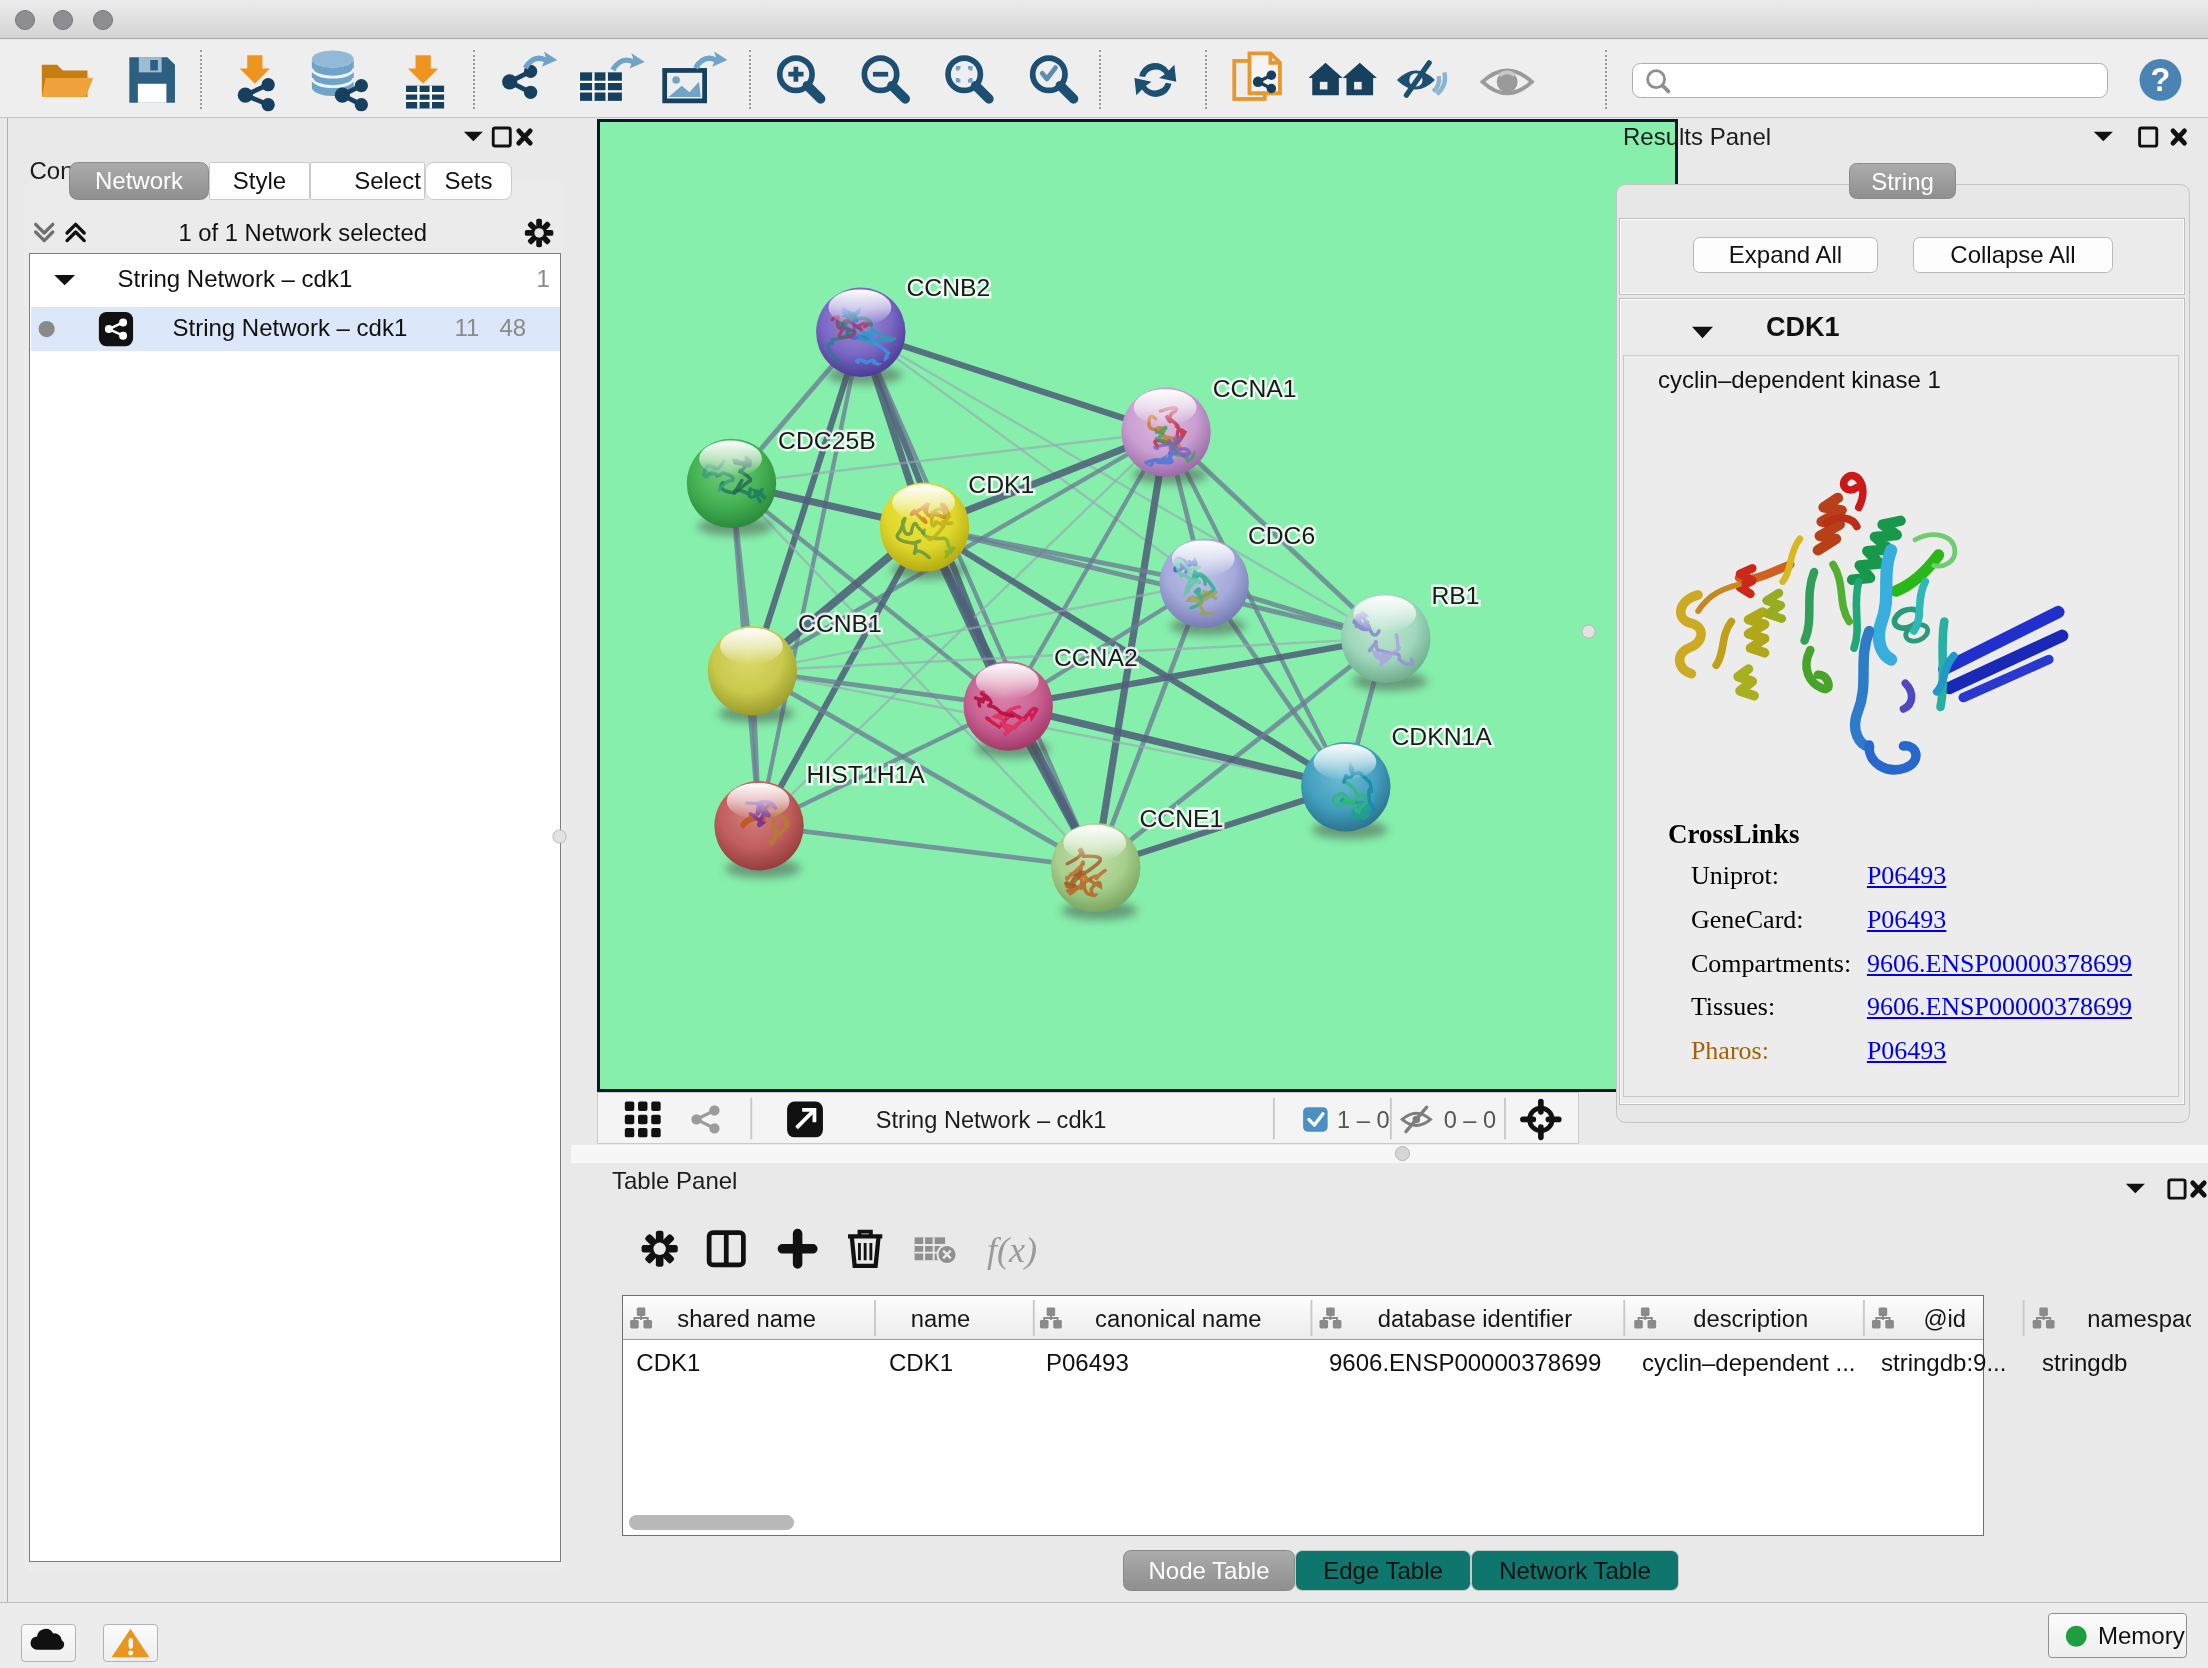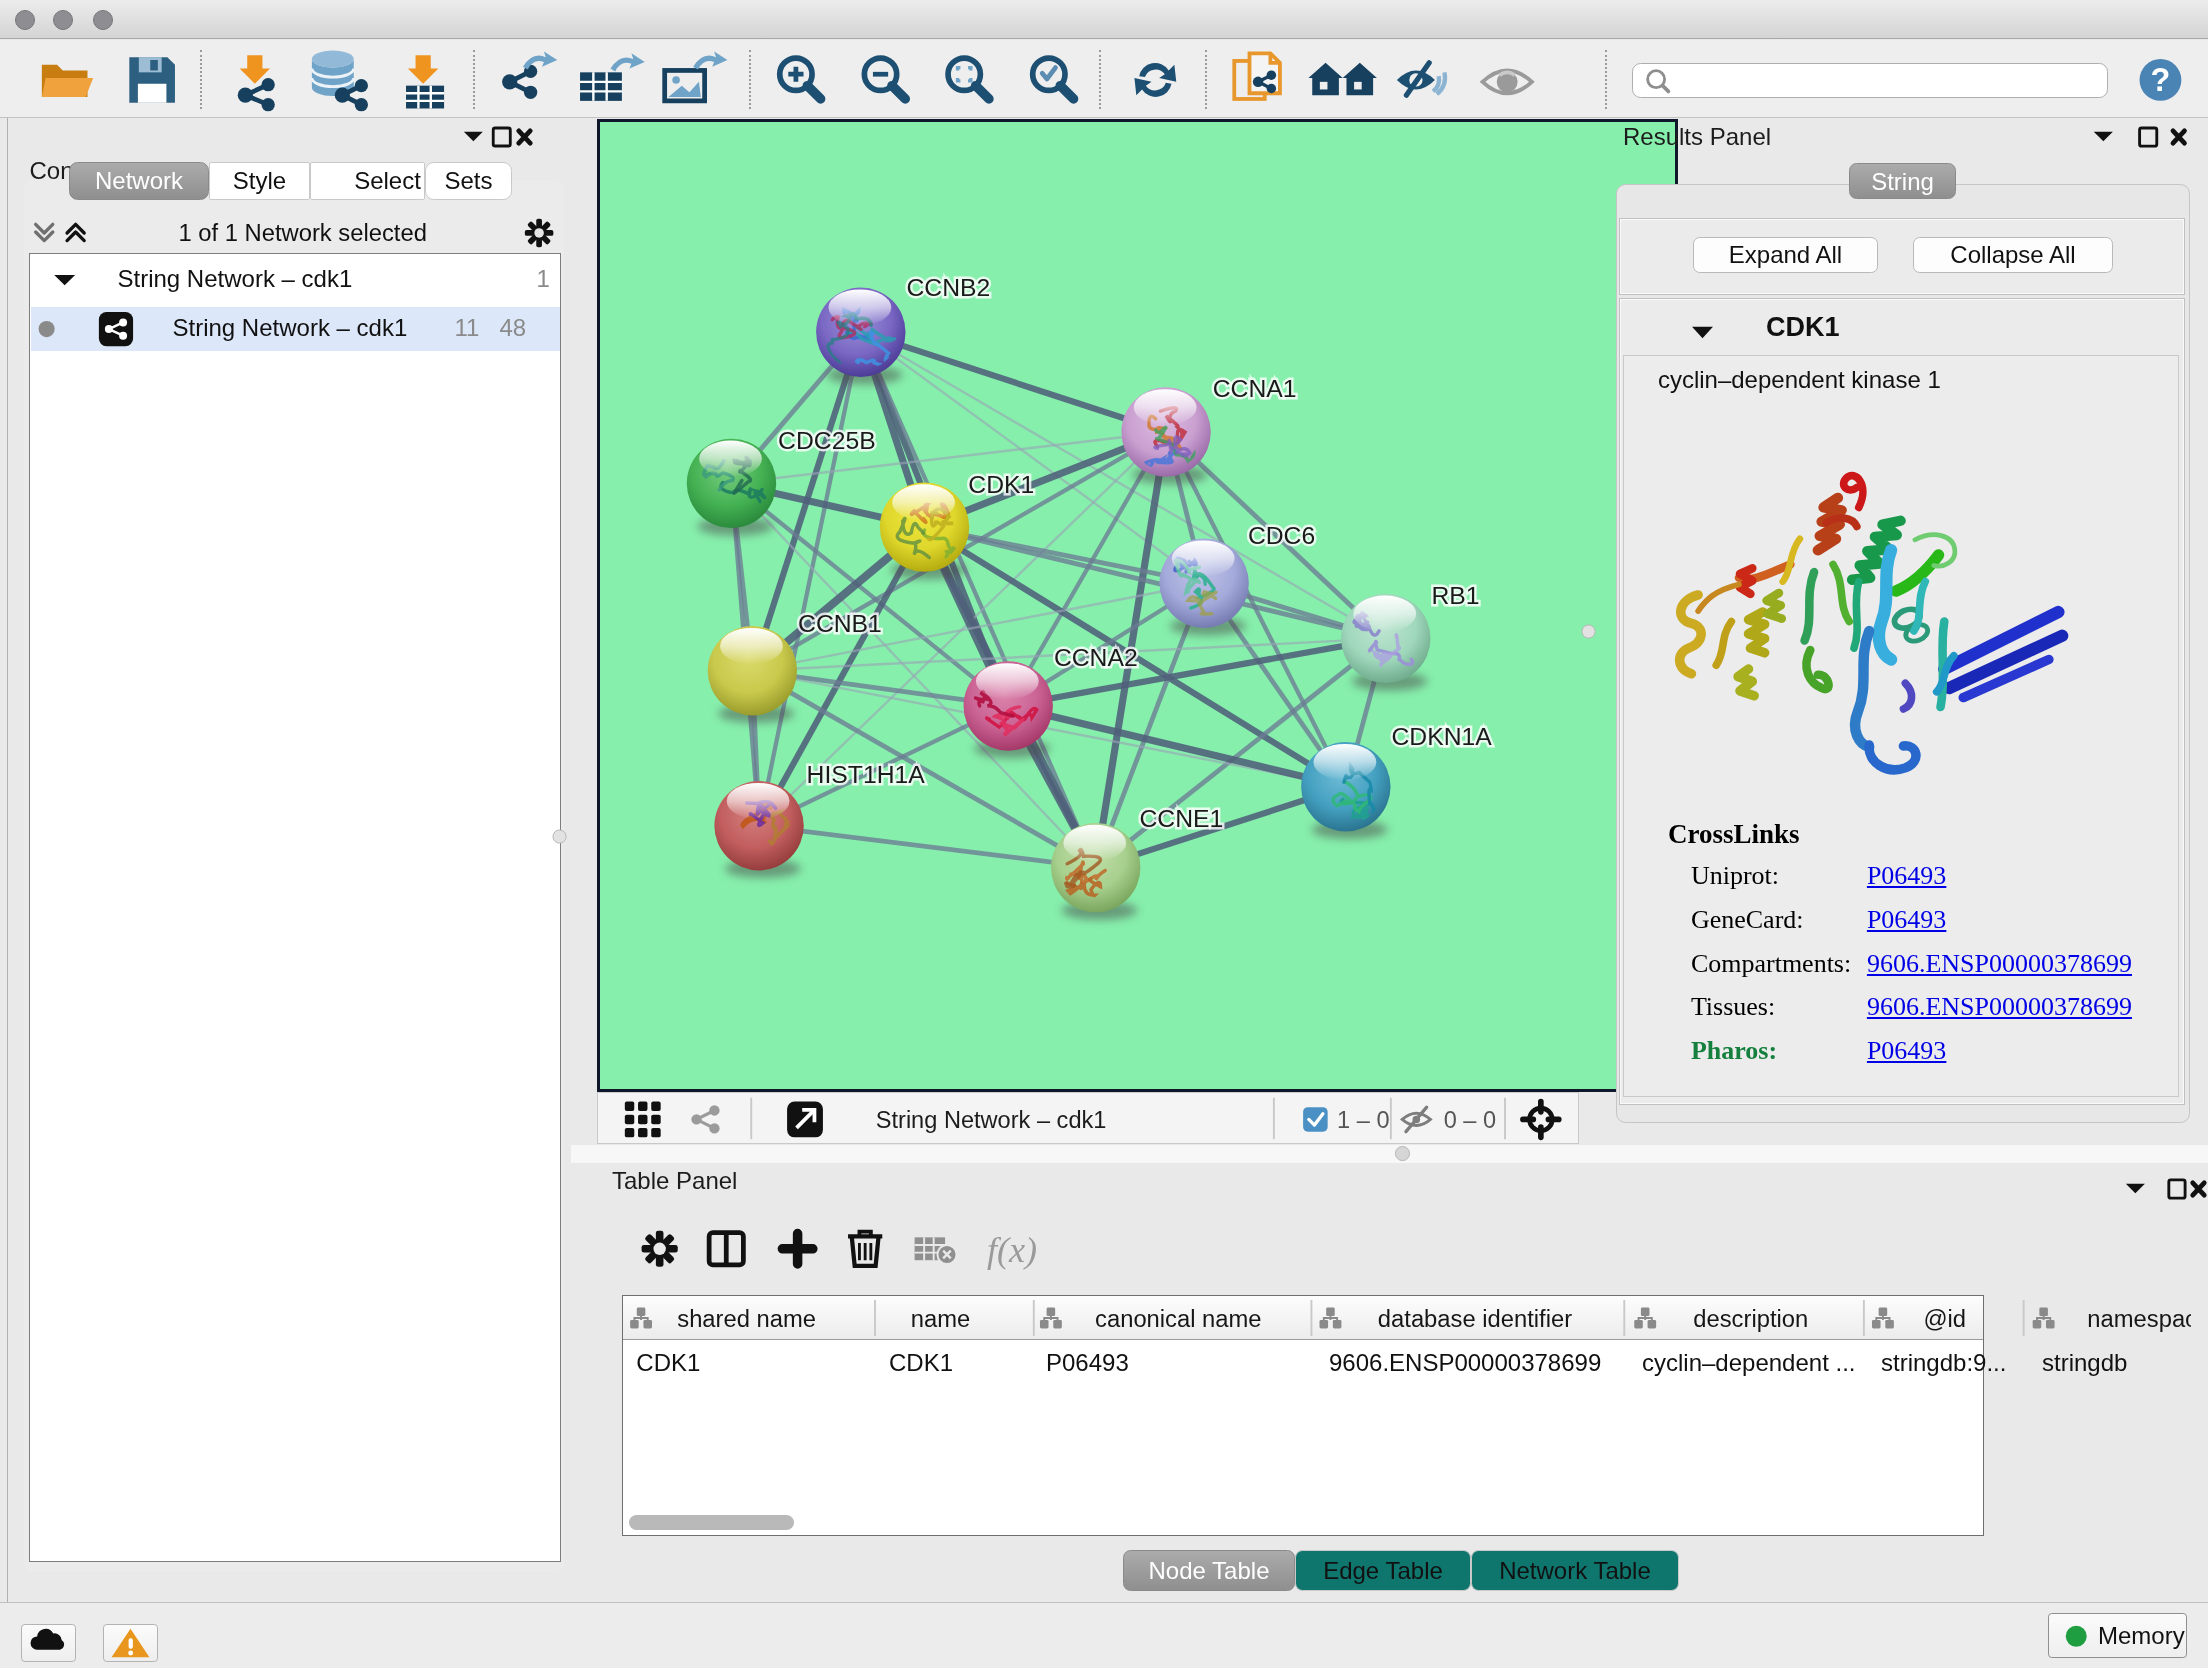--- a/index.html
+++ b/index.html
@@ -684,21 +684,21 @@
     </svg>
     <div class="serif" style="position:absolute; left:44px; top:463px; font-size:27px; font-weight:bold; color:#000;">CrossLinks</div>
     <div class="serif" style="position:absolute; left:67px; top:505px; font-size:26px; color:#000;">Uniprot:</div>
     <div class="serif link" style="position:absolute; left:243px; top:505px; font-size:26px;">P06493</div>
     <div class="serif" style="position:absolute; left:67px; top:549px; font-size:26px; color:#000;">GeneCard:</div>
     <div class="serif link" style="position:absolute; left:243px; top:549px; font-size:26px;">P06493</div>
     <div class="serif" style="position:absolute; left:67px; top:593px; font-size:26px; color:#000;">Compartments:</div>
     <div class="serif link" style="position:absolute; left:243px; top:593px; font-size:26px;">9606.ENSP00000378699</div>
     <div class="serif" style="position:absolute; left:67px; top:636px; font-size:26px; color:#000;">Tissues:</div>
     <div class="serif link" style="position:absolute; left:243px; top:636px; font-size:26px;">9606.ENSP00000378699</div>
-    <div class="serif" style="position:absolute; left:67px; top:680px; font-size:26px; color:#15803d;font-weight:bold;">Pharos:</div>
+    <div class="serif" style="position:absolute; left:67px; top:680px; font-size:26px; color:#a16207;">Pharos:</div>
     <div class="serif link" style="position:absolute; left:243px; top:680px; font-size:26px;">P06493</div>
   </div>
 </div>
 
 <div id="tp-title" class="abs ptitle">Table Panel</div>
 <div id="tp-box" class="abs">
   <svg width="1583" height="340" viewBox="646 1284 1664 357">
 
     <g transform="translate(694,1313)" fill="#111">
       <circle r="9"></circle>

